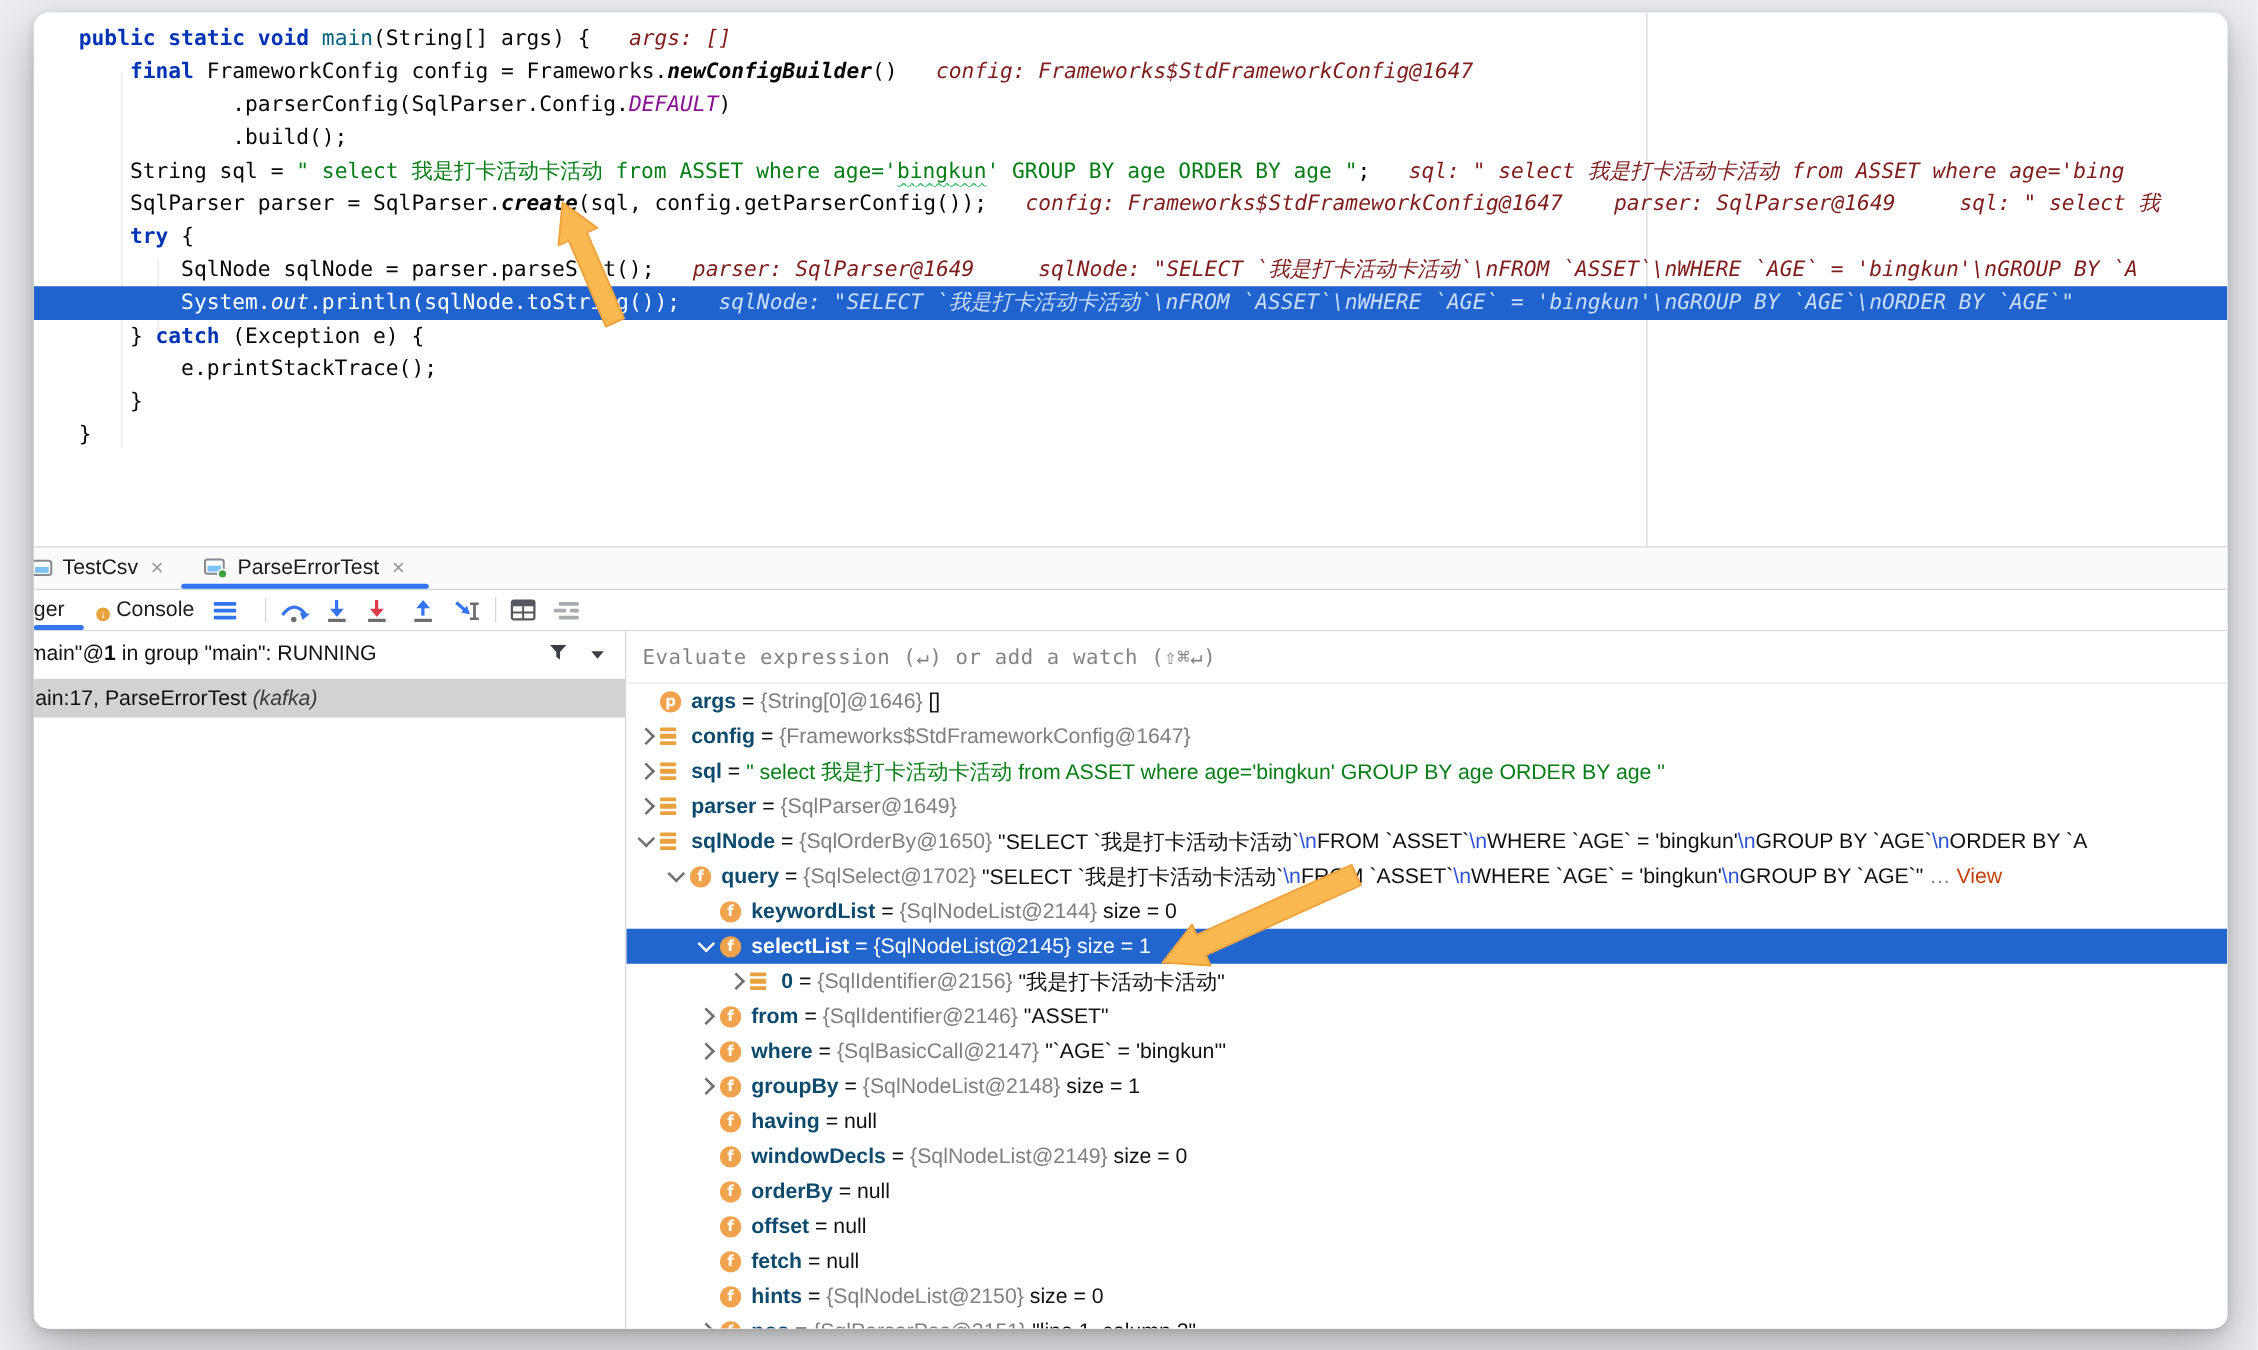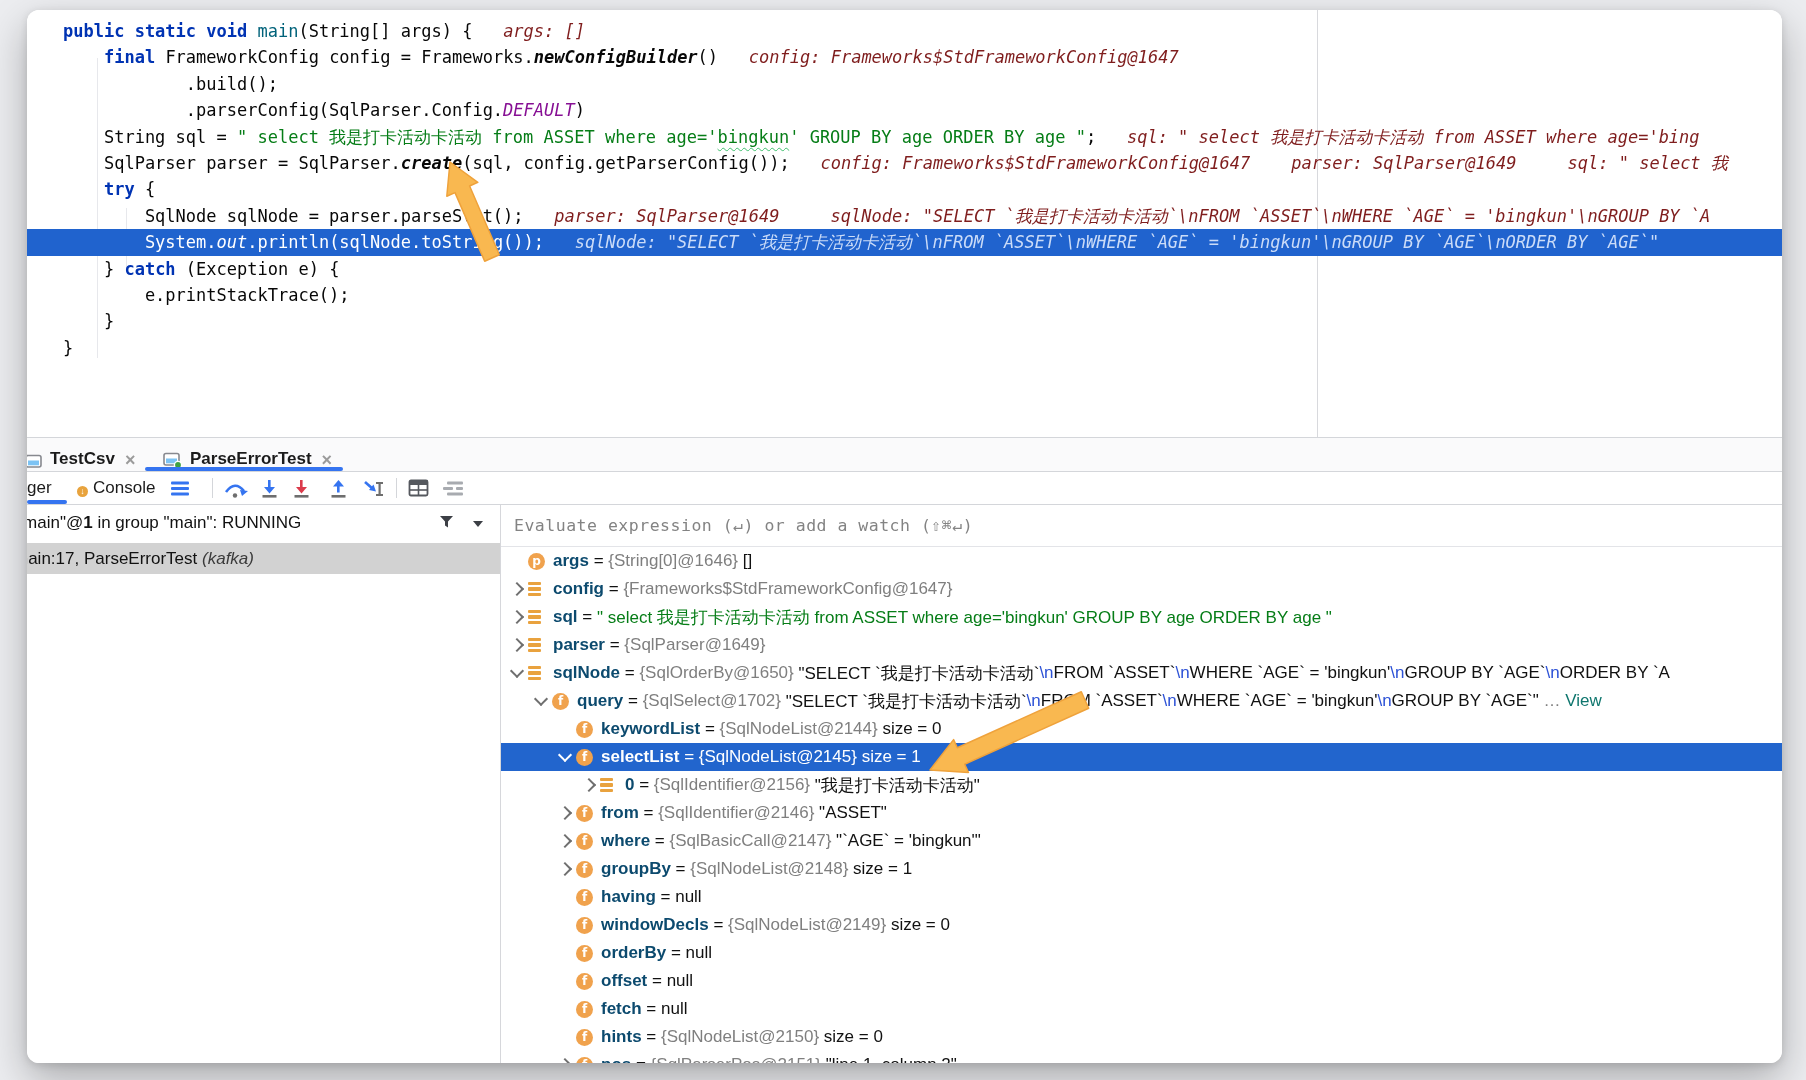--- a/index.html
+++ b/index.html
@@ -21,22 +21,22 @@
   .tk-mi{font-style:italic;font-weight:600}
   .tk-fld{color:#871094;font-style:italic}
   .tk-str{color:#067D17}
   .tk-strerr{color:#067D17;text-decoration:underline wavy #3FBF6E 1px;text-underline-offset:4px}
   .tk-hint{color:#7f1d1d;font-style:italic}
   .cl.sel span{color:#fff}
   .cl.sel .tk-hint{color:#CBDCF8}
   
   .tabstrip{position:absolute;top:427px;left:0;right:0;height:35px;background:#FAFAFB;
             border-top:1px solid #D4D6DA;border-bottom:1px solid #D4D6DA;box-sizing:border-box;}
-  .tab{position:absolute;top:1px;height:30px;display:flex;align-items:flex-end;gap:7px;
-       font-size:17px;color:#1b1b1b;font-weight:bold;}
+  .tab{position:absolute;top:1px;height:30px;display:flex;align-items:center;gap:7px;
+       font-size:17px;color:#1b1b1b;}
   .tab .close{color:#9B9B9B;font-size:18px;margin-left:3px;line-height:1}
   .tab-underline{position:absolute;left:118px;top:29px;width:198px;height:3.5px;background:#3574F0;border-radius:2px}
   
   .toolbar{position:absolute;top:462px;left:0;right:0;height:33px;background:#fff;
            border-bottom:1px solid #D4D6DA;box-sizing:border-box;}
   .tb-item{position:absolute;top:0;height:32px;display:flex;align-items:center;font-size:17px;color:#1b1b1b;}
   .tb-dunder{position:absolute;left:0;top:28px;width:40px;height:3.5px;background:#3574F0;border-radius:2px}
   .tbsep{position:absolute;top:6px;width:1px;height:20px;background:#D4D6DA}
   .outdot{width:11px;height:11px;border-radius:50%;background:#E8A33D;color:#fff;font-size:9px;
           display:flex;align-items:center;justify-content:center;margin-right:5px;margin-top:6px}
@@ -69,39 +69,39 @@
   .chev.right{transform:rotate(-45deg)}
   .chev.down{transform:rotate(45deg);margin-top:-4px}
   .ic{width:17px;height:17px;border-radius:50%;background:#F0A24D;color:#fff;font-size:12px;font-weight:bold;
       display:flex;align-items:center;justify-content:center;font-family:"DejaVu Sans",sans-serif}
   .bars{width:14px;height:14px;position:relative;display:inline-block}
   .bars i{position:absolute;left:0;width:13px;height:3.2px;background:#E9A23E;border-radius:1px}
   .v-name{color:#0c4a6e;font-weight:600}
   .v-ref{color:#7F7F7F}
   .v-str{color:#067D17}
   .v-esc{color:#2D52D6}
-  .v-link{color:#0f766e}
+  .v-link{color:#c2410c}
   .v-ell{color:#7F7F7F}
   
   .overlay{position:absolute;left:0;top:0;width:1755px;height:1053px;pointer-events:none;z-index:50}
 </style>
 </head>
 <body>
 
 <div class="win">
 
   <div class="editor">
     <div class="wrap-guide"></div>
     <div class="indent-guide" style="left:70px;top:48px;height:300px"></div>
     <div class="indent-guide" style="left:99px;top:198px;height:64px"></div>
     <div class="codelines">
         <div class="cl"><span class="tk-kw">public static void </span><span class="tk-decl">main</span><span>(String[] args) {</span><span class="tk-hint">   args: []</span></div>
         <div class="cl"><span>    </span><span class="tk-kw">final </span><span>FrameworkConfig config = Frameworks.</span><span class="tk-mi">newConfigBuilder</span><span>()</span><span class="tk-hint">   config: Frameworks$StdFrameworkConfig@1647</span></div>
+        <div class="cl"><span>            .parserConfig(SqlParser.Config.</span><span class="tk-fld">DEFAULT</span><span>)</span></div>
         <div class="cl"><span>            .build();</span></div>
-        <div class="cl"><span>            .parserConfig(SqlParser.Config.</span><span class="tk-fld">DEFAULT</span><span>)</span></div>
         <div class="cl"><span>    String sql = </span><span class="tk-str">" select 我是打卡活动卡活动 from ASSET where age='</span><span class="tk-strerr">bingkun</span><span class="tk-str">' GROUP BY age ORDER BY age "</span><span>;</span><span class="tk-hint">   sql: " select 我是打卡活动卡活动 from ASSET where age='bing</span></div>
         <div class="cl"><span>    SqlParser parser = SqlParser.</span><span class="tk-mi">create</span><span>(sql, config.getParserConfig());</span><span class="tk-hint">   config: Frameworks$StdFrameworkConfig@1647    parser: SqlParser@1649     sql: " select 我</span></div>
         <div class="cl"><span>    </span><span class="tk-kw">try</span><span> {</span></div>
         <div class="cl"><span>        SqlNode sqlNode = parser.parseStmt();</span><span class="tk-hint">   parser: SqlParser@1649     sqlNode: "SELECT `我是打卡活动卡活动`\nFROM `ASSET`\nWHERE `AGE` = 'bingkun'\nGROUP BY `A</span></div>
         <div class="cl sel"><span>        System.</span><span class="tk-fld">out</span><span>.println(sqlNode.toString());</span><span class="tk-hint">   sqlNode: "SELECT `我是打卡活动卡活动`\nFROM `ASSET`\nWHERE `AGE` = 'bingkun'\nGROUP BY `AGE`\nORDER BY `AGE`"</span></div>
         <div class="cl"><span>    } </span><span class="tk-kw">catch</span><span> (Exception e) {</span></div>
         <div class="cl"><span>        e.printStackTrace();</span></div>
         <div class="cl"><span>    }</span></div>
         <div class="cl"><span>}</span></div>
       </div>

